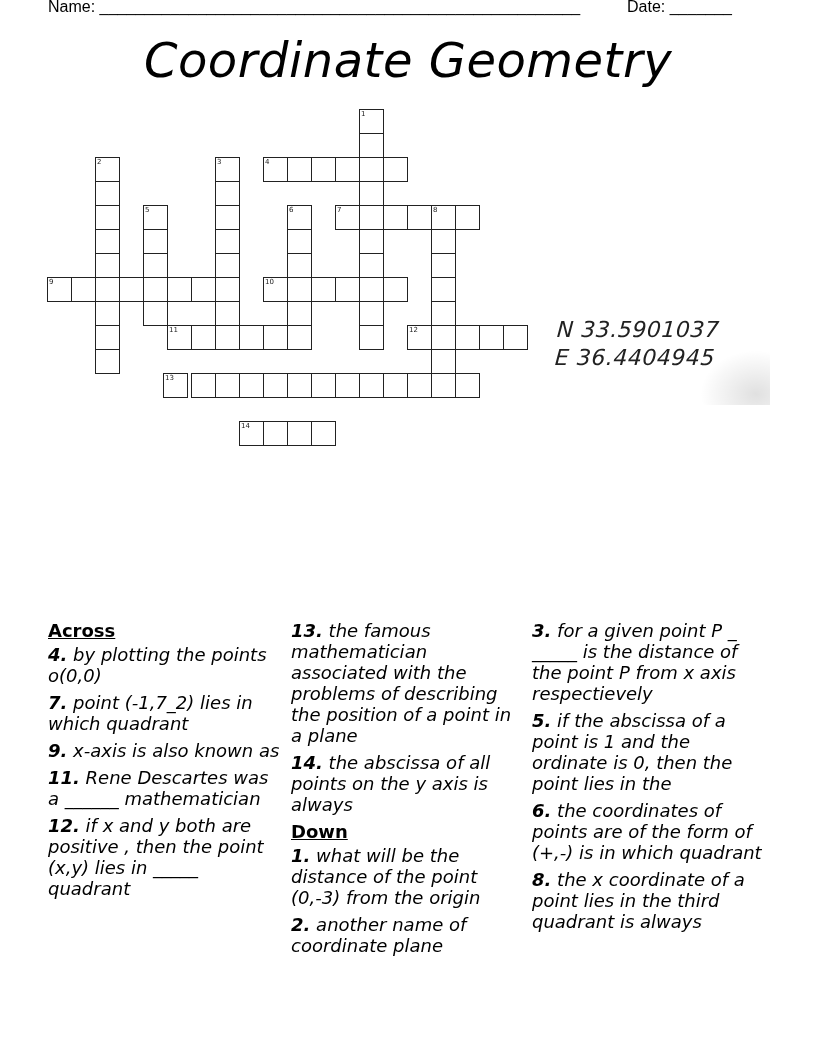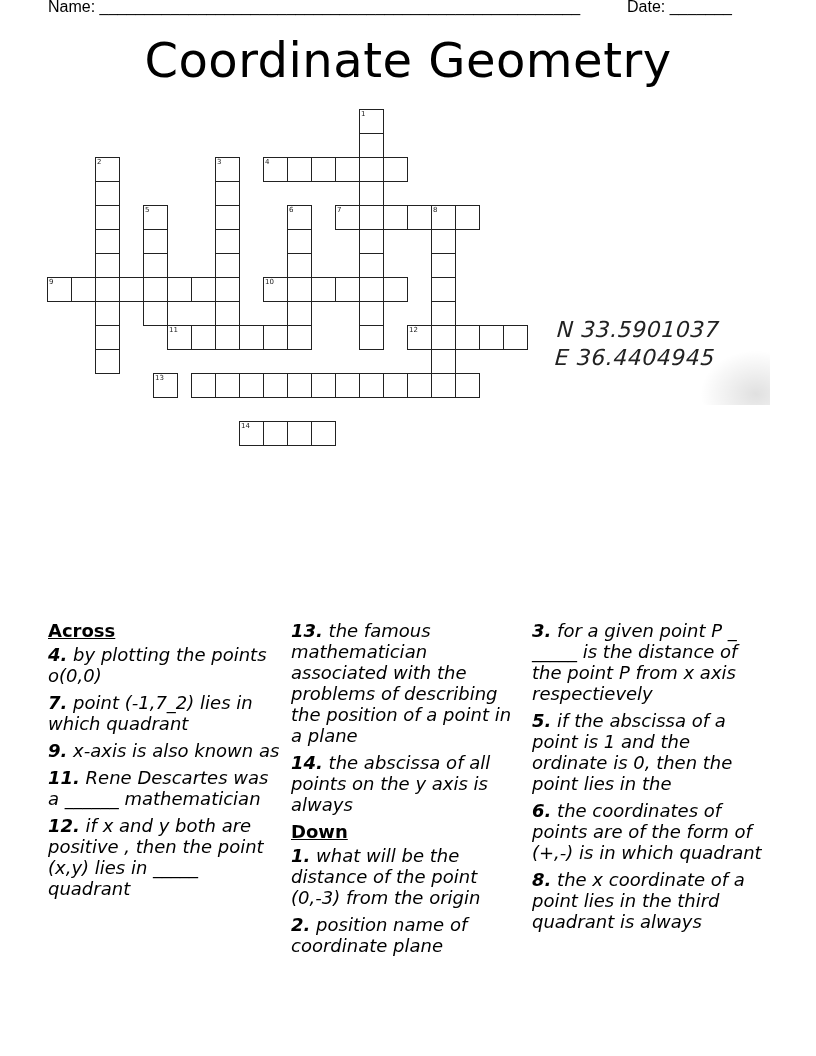--- a/index.html
+++ b/index.html
@@ -2,21 +2,21 @@
 <html><head>
   <meta charset="utf-8">
   <style>
     html, body { margin: 0; padding: 0; background: #ffffff; }
     body { width: 816px; height: 1056px; position: relative; overflow: hidden;
            font-family: "DejaVu Sans", sans-serif; color: #000; }
     .hdr { position: absolute; top: -2px; font-family: "Liberation Sans", sans-serif; font-size: 16px; }
     .hdr-name { left: 48px; }
     .hdr-date { left: 627px; }
     .title { position: absolute; top: 32px; left: 0; width: 816px; text-align: center;
-             font-family: "DejaVu Sans", sans-serif; font-size: 48px; letter-spacing: 0.5px; }
+             font-family: "DejaVu Sans", sans-serif; font-size: 48px; letter-spacing: 0.5px; font-style: italic; }
     #grid { position: absolute; left: 48px; top: 110px; width: 480px; height: 336px; }
     .cell { position: absolute; width: 24px; height: 24px; box-sizing: border-box;
             border: 1px solid #222; background: #fff; margin-left: -1px; margin-top: -1px; width: 25px; height: 25px; }
     .cell .num { position: absolute; left: 1px; top: 0px; font-size: 7px; line-height: 8px;
                  font-family: "DejaVu Sans", sans-serif; color: #222; }
     .coords { position: absolute; left: 556px; top: 316px; font-family: "DejaVu Sans", sans-serif;
               font-size: 22px; line-height: 28px; font-style: italic; font-weight: 300;
               color: #222; letter-spacing: 0.5px; transform: skewX(-4deg); }
     .speckle { position: absolute; left: 700px; top: 350px; width: 70px; height: 55px;
                background: radial-gradient(ellipse at 80% 80%, rgba(0,0,0,0.12), rgba(0,0,0,0) 70%); }
@@ -124,21 +124,21 @@
     </div>
     <div class="cell" style="left: 144px; top: 216px;"></div>
     <div class="cell" style="left: 192px; top: 216px;"></div>
     <div class="cell" style="left: 216px; top: 216px;"></div>
     <div class="cell" style="left: 360px; top: 216px;">
       <span class="num">12</span>
     </div>
     <div class="cell" style="left: 408px; top: 216px;"></div>
     <div class="cell" style="left: 432px; top: 216px;"></div>
     <div class="cell" style="left: 456px; top: 216px;"></div>
-    <div class="cell" style="left: 106px; top: 264px;">
+    <div class="cell" style="left: 116px; top: 264px;">
       <span class="num">13</span>
     </div>
     <div class="cell" style="left: 144px; top: 264px;"></div>
     <div class="cell" style="left: 168px; top: 264px;"></div>
     <div class="cell" style="left: 192px; top: 264px;"></div>
     <div class="cell" style="left: 216px; top: 264px;"></div>
     <div class="cell" style="left: 240px; top: 264px;"></div>
     <div class="cell" style="left: 264px; top: 264px;"></div>
     <div class="cell" style="left: 288px; top: 264px;"></div>
     <div class="cell" style="left: 312px; top: 264px;"></div>
@@ -166,21 +166,21 @@
   <div class="clue"><b>9.</b><span> x-axis is also known as</span></div>
   <div class="clue"><b>11.</b><span> Rene Descartes was a ______ mathematician</span></div>
   <div class="clue"><b>12.</b><span> if x and y both are positive , then the point (x,y) lies in _____ quadrant</span></div>
 </div>
 
 <div class="clues col2">
   <div class="clue"><b>13.</b><span> the famous mathematician associated with the problems of describing the position of a point in a plane</span></div>
   <div class="clue"><b>14.</b><span> the abscissa of all points on the y axis is always</span></div>
   <div class="section-head">Down</div>
   <div class="clue"><b>1.</b><span> what will be the distance of the point (0,-3) from the origin</span></div>
-  <div class="clue"><b>2.</b><span> position name of coordinate plane</span></div>
+  <div class="clue"><b>2.</b><span> another name of coordinate plane</span></div>
 </div>
 
 <div class="clues col3">
   <div class="clue"><b>3.</b><span> for a given point P _ _____ is the distance of the point P from x axis respectievely</span></div>
   <div class="clue"><b>5.</b><span> if the abscissa of a point is 1 and the ordinate is 0, then the point lies in the</span></div>
   <div class="clue"><b>6.</b><span> the coordinates of points are of the form of (+,-) is in which quadrant</span></div>
   <div class="clue"><b>8.</b><span> the x coordinate of a point lies in the third quadrant is always</span></div>
 </div>
 
 </body></html>

